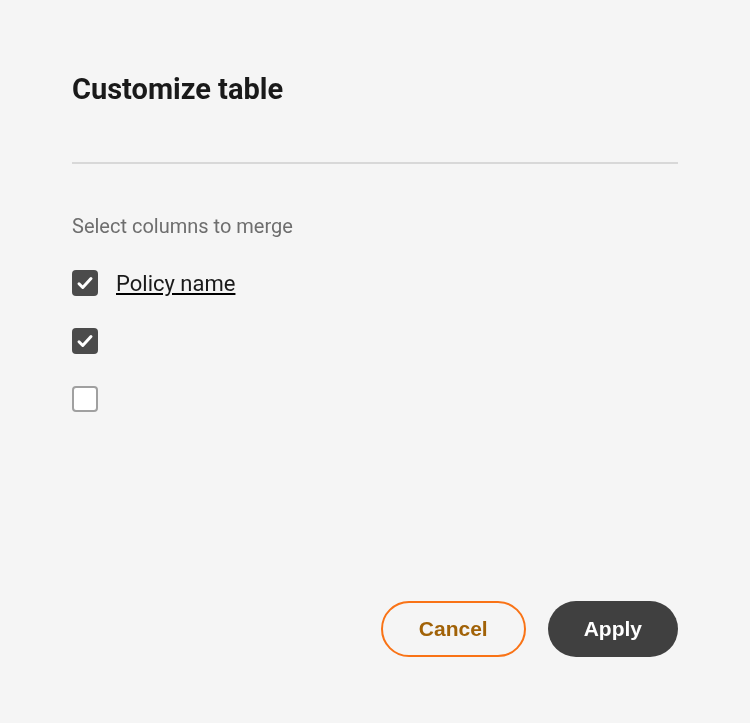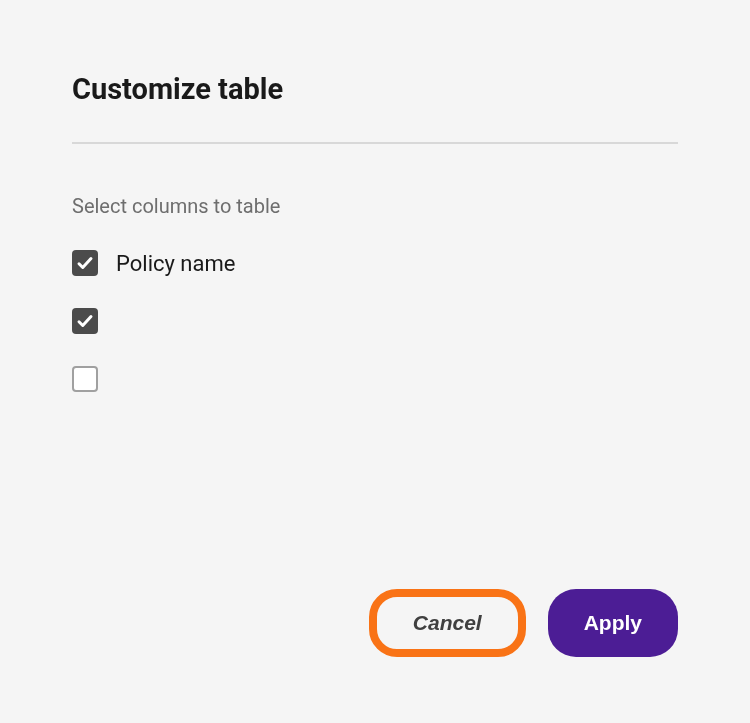--- a/index.html
+++ b/index.html
@@ -16,41 +16,42 @@
     }
     .dialog {
       width: 100%;
       height: 100%;
       position: relative;
     }
     .dialog-title {
       font-size: 29px;
       font-weight: 700;
       color: #1a1a1a;
-      margin-bottom: 36px;
+      margin-bottom: 56px;
     }
     .divider {
       border: none;
       border-top: 2px solid #d8d8d8;
       margin-bottom: 50px;
     }
     .section-label {
       font-size: 20px;
       color: #6e6e6e;
       margin-bottom: 32px;
     }
     .checkbox-list {
       display: flex;
       flex-direction: column;
       gap: 32px;
     }
     .checkbox-item {
       display: flex;
       align-items: center;
       gap: 18px;
+      text-decoration: underline;
     }
     .checkbox {
       width: 26px;
       height: 26px;
       border-radius: 4px;
       display: flex;
       align-items: center;
       justify-content: center;
       cursor: pointer;
       flex-shrink: 0;
@@ -80,36 +81,35 @@
     .btn {
       font-size: 21px;
       font-weight: 700;
       padding: 14px 36px;
       border-radius: 28px;
       cursor: pointer;
       border: none;
     }
     .btn-secondary {
       background: #f5f5f5;
-      color: #404040;
-      border: 8px solid #f97316;
-      font-style: italic;
+      color: #a16207;
+      border: 2px solid #f97316;
     }
     .btn-primary {
-      background: #4c1d95;
+      background: #404040;
       color: #fff;
     }
   </style>
 </head>
 <body>
 
 <div class="dialog">
   <h1 class="dialog-title">Customize table</h1>
   <hr class="divider">
-  <div class="section-label">Select columns to table</div>
+  <div class="section-label">Select columns to merge</div>
 
   <div class="checkbox-list">
 
     <div class="checkbox-item">
       <div class="checkbox checked">
         <svg viewBox="0 0 24 24" fill="none" stroke="#fff" stroke-width="4" stroke-linecap="round" stroke-linejoin="round">
             <polyline points="4 13 9 18 20 6"></polyline>
           </svg>
       </div>
       <span class="checkbox-label">Policy name</span>

